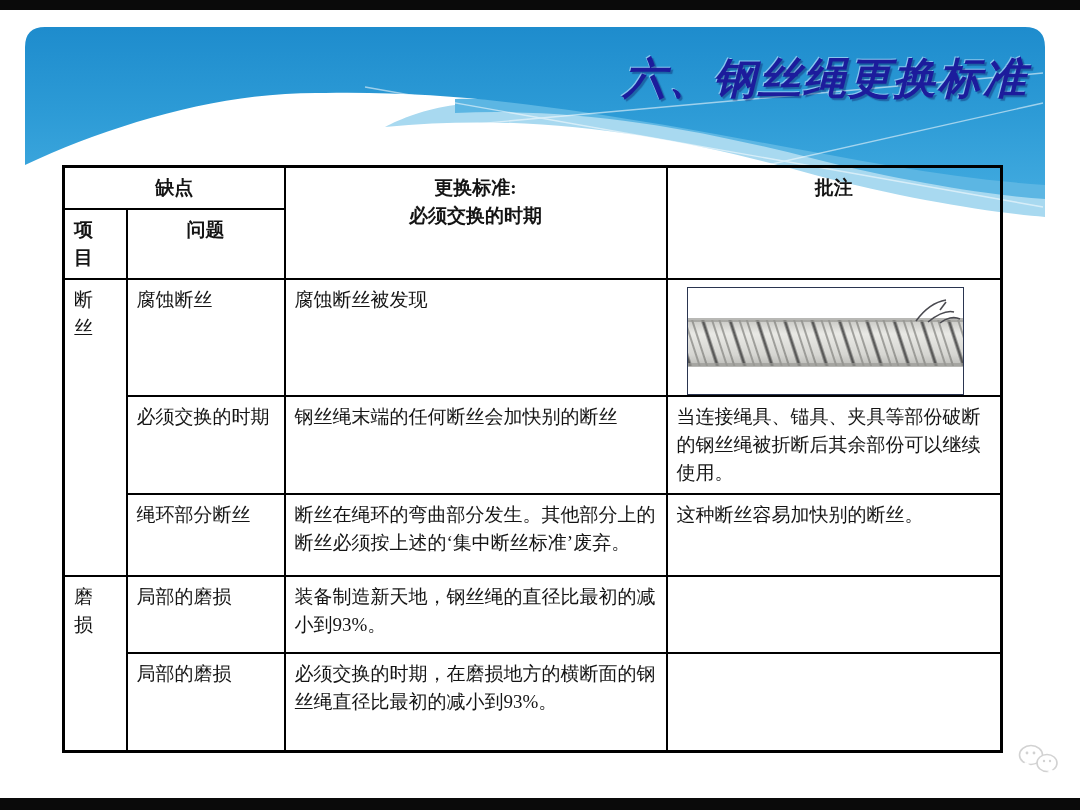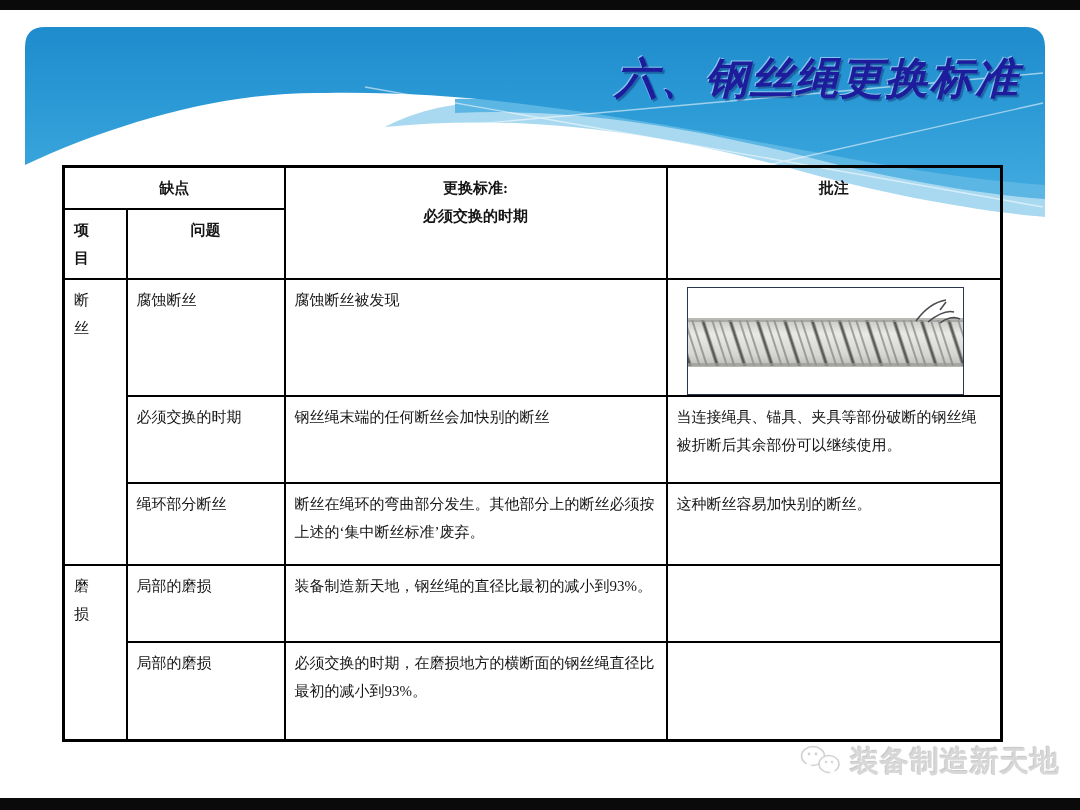--- a/index.html
+++ b/index.html
@@ -8,42 +8,42 @@
     background:#ffffff;
     font-family:"Liberation Serif","DejaVu Serif",serif;
   }
   .edge-bar{position:absolute;left:0;width:1080px;background:#0a0a0a;}
   #top-bar{top:0;height:10px;}
   #bottom-bar{top:798px;height:12px;}
 
   #header-art{position:absolute;left:25px;top:27px;width:1020px;height:195px;}
 
   #slide-title{
-    position:absolute;top:50px;right:60px;width:640px;
+    position:absolute;top:50px;right:52px;width:640px;
     text-align:right;
     font-family:"Liberation Sans","DejaVu Sans",sans-serif;
     font-weight:900;font-style:italic;
     font-size:43px;letter-spacing:2px;
     color:#1c1c9c;
     text-shadow:2px 2px 1px rgba(15,40,110,0.45), -1px -1px 0 rgba(160,210,245,0.8);
     white-space:nowrap;
   }
 
   table#spec-table{
     position:absolute;left:62px;top:165px;
     width:938px;height:558px;
     border-collapse:collapse;table-layout:fixed;
     border:3px solid #000;
     background:transparent;
   }
   #spec-table td{
     border:2px solid #000;
     vertical-align:top;
     padding:6px 9px;
-    font-size:15px;line-height:28px;color:#141414;
+    font-size:19px;line-height:28px;color:#141414;
     background:transparent;
     overflow:hidden;
   }
   #spec-table td.hdr{
     font-weight:bold;text-align:center;
   }
   td.item-cell{white-space:pre-line;}
   .rope-figure{
     margin:2px 0 0 2px;
     width:275px;height:106px;
@@ -186,16 +186,15 @@
       <ellipse cx="29" cy="21" rx="10" ry="8.5"></ellipse>
       <path d="M 34,27 L 37,33 L 29,29 Z" stroke="none" fill="#ffffff"></path>
     </g>
     <g fill="#d2d2d2">
       <circle cx="9" cy="11" r="1.4"></circle>
         <circle cx="16" cy="11" r="1.4"></circle>
       <circle cx="26" cy="19" r="1.2"></circle>
         <circle cx="32" cy="19" r="1.2"></circle>
     </g>
   </svg>
-  <span class="wm-text">装备制造新天地</span>
 </div>
 
 <div class="edge-bar" id="bottom-bar"></div>
 
 </body></html>

